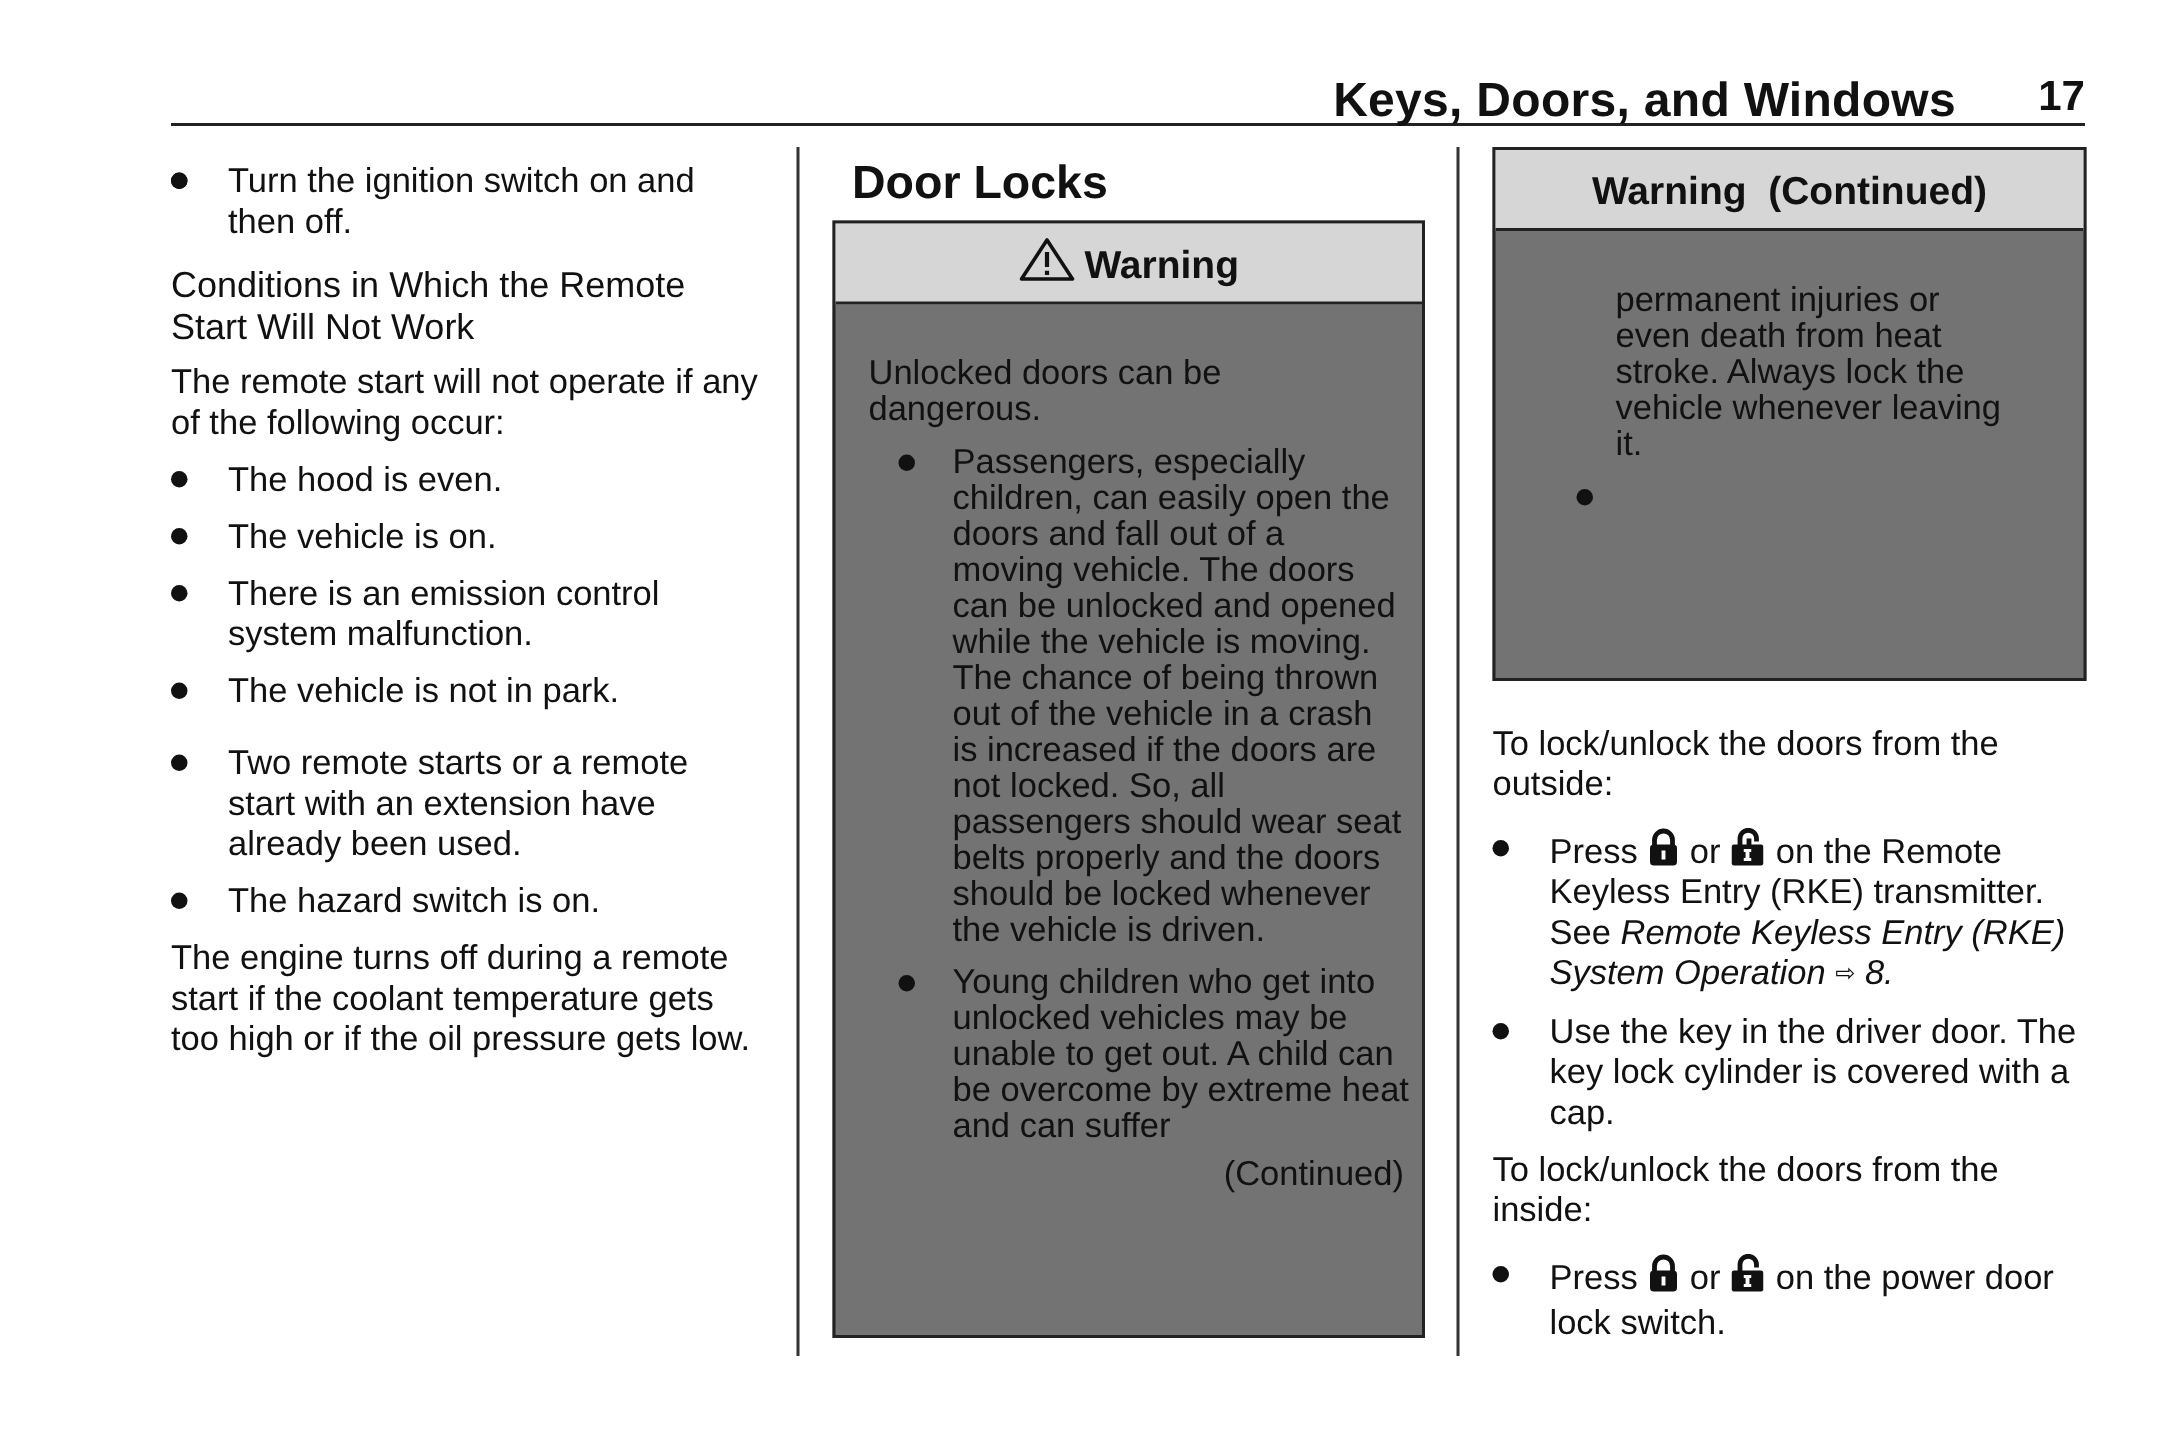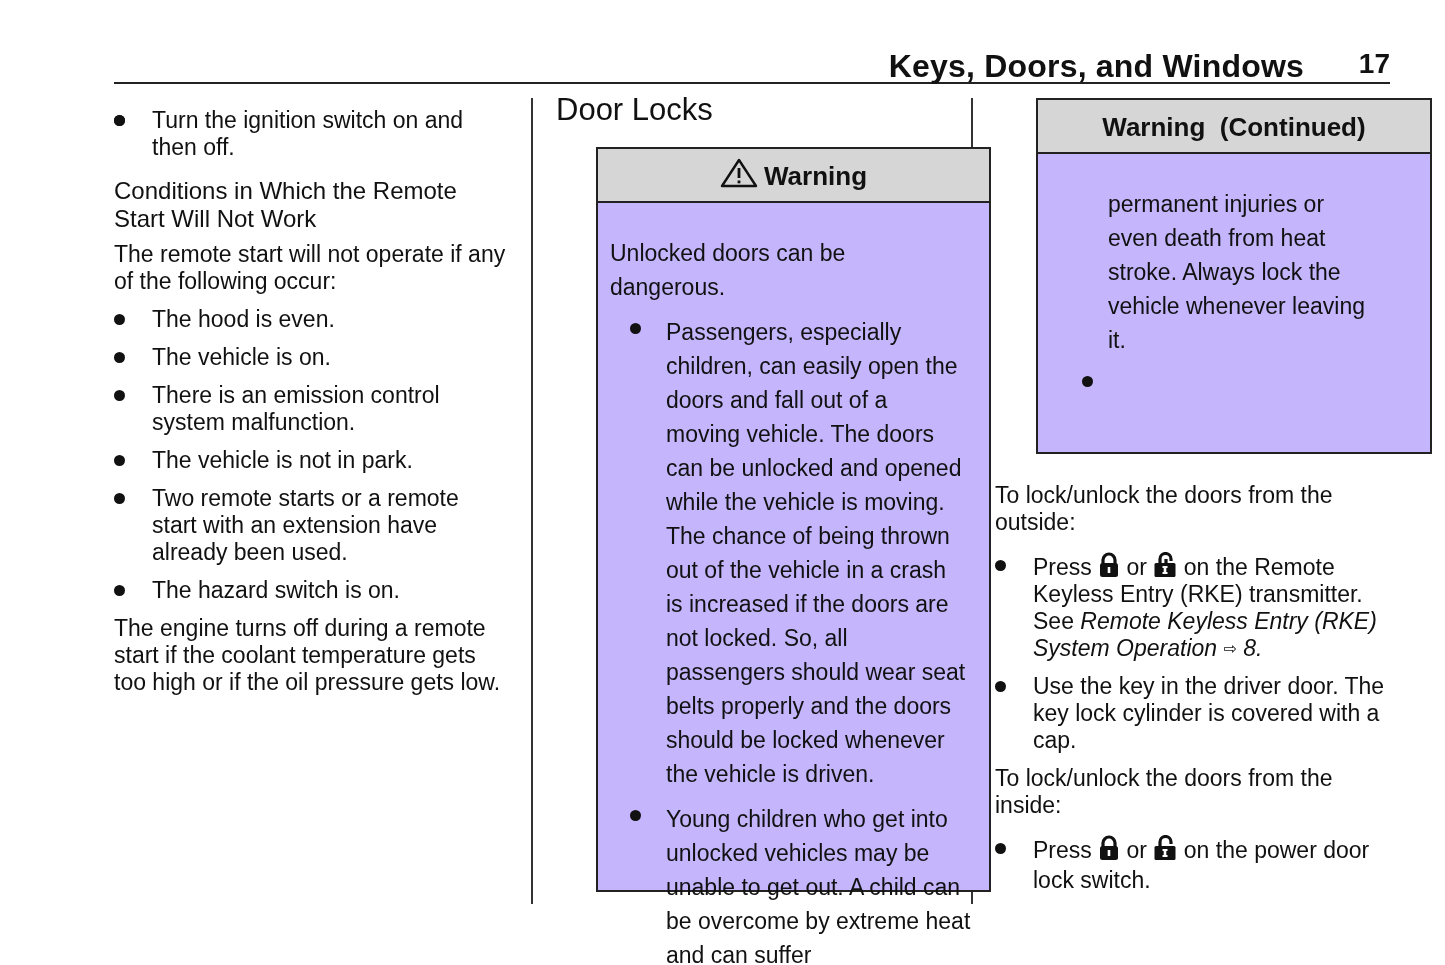--- a/index.html
+++ b/index.html
@@ -22,30 +22,30 @@
   .divider { position: absolute; width: 2px; background: #333333; }
   .col { position: absolute; font-size: 23px; line-height: 27px; }
   .col p { margin: 0; }
   .bullet-list { list-style: none; margin: 0; padding: 0; }
   .bullet-list li { position: relative; padding-left: 38px; }
   .bullet-list li .dot {
     position: absolute; left: 0px; top: 8px; width: 11px; height: 11px;
     border-radius: 50%; background: #111111;
   }
   .subhead { font-weight: normal; font-size: 24px; line-height: 28px; margin: 0; }
-  .section-title { font-weight: normal; font-size: 31px; line-height: 36px; margin: 0; }
+  .section-title { font-weight: bold; font-size: 31px; line-height: 36px; margin: 12px; }
   .warn-box {
-    position: absolute; border: 2px solid #222222; background: #c4b5fd; margin-left: 41px;
+    position: absolute; border: 2px solid #222222; background: #737373;
   }
   .warn-head {
     background: #d6d6d6; border-bottom: 2px solid #222222;
     text-align: center; font-weight: bold; font-size: 26px;
     height: 52px; line-height: 54px;
   }
-  .warn-body { padding: 10px 12px 0 12px; font-size: 23px; line-height: 34px; }
+  .warn-body { padding: 10px 12px 0 22px; font-size: 23px; line-height: 24px; }
   .warn-body .bullet-list li { padding-left: 56px; }
   .warn-body .bullet-list li .dot { left: 20px; }
   .continued { text-align: right; padding-right: 0; margin-top: 8px; }
   .lock-icon { display: inline-block; width: 20px; height: 26px; vertical-align: -3px; margin: 0 1px; }
   .xref-arrow { font-size: 16px; vertical-align: 2px; }
   i { font-style: italic; }
 </style>
 </head>
 <body>
 
@@ -75,21 +75,21 @@
       <span>The hood is even.</span>
     </li>
     <li style="margin-bottom:11px;">
       <span class="dot"></span>
       <span>The vehicle is on.</span>
     </li>
     <li style="margin-bottom:11px; width:310px;">
       <span class="dot"></span>
       <span>There is an emission control system malfunction.</span>
     </li>
-    <li style="margin-bottom:11px;">
+    <li style="margin-bottom:21px;">
       <span class="dot"></span>
       <span>The vehicle is not in park.</span>
     </li>
     <li style="margin-bottom:11px; width:335px;">
       <span class="dot"></span>
       <span>Two remote starts or a remote start with an extension have already been used.</span>
     </li>
     <li style="margin-bottom:11px;">
       <span class="dot"></span>
       <span>The hazard switch is on.</span>

